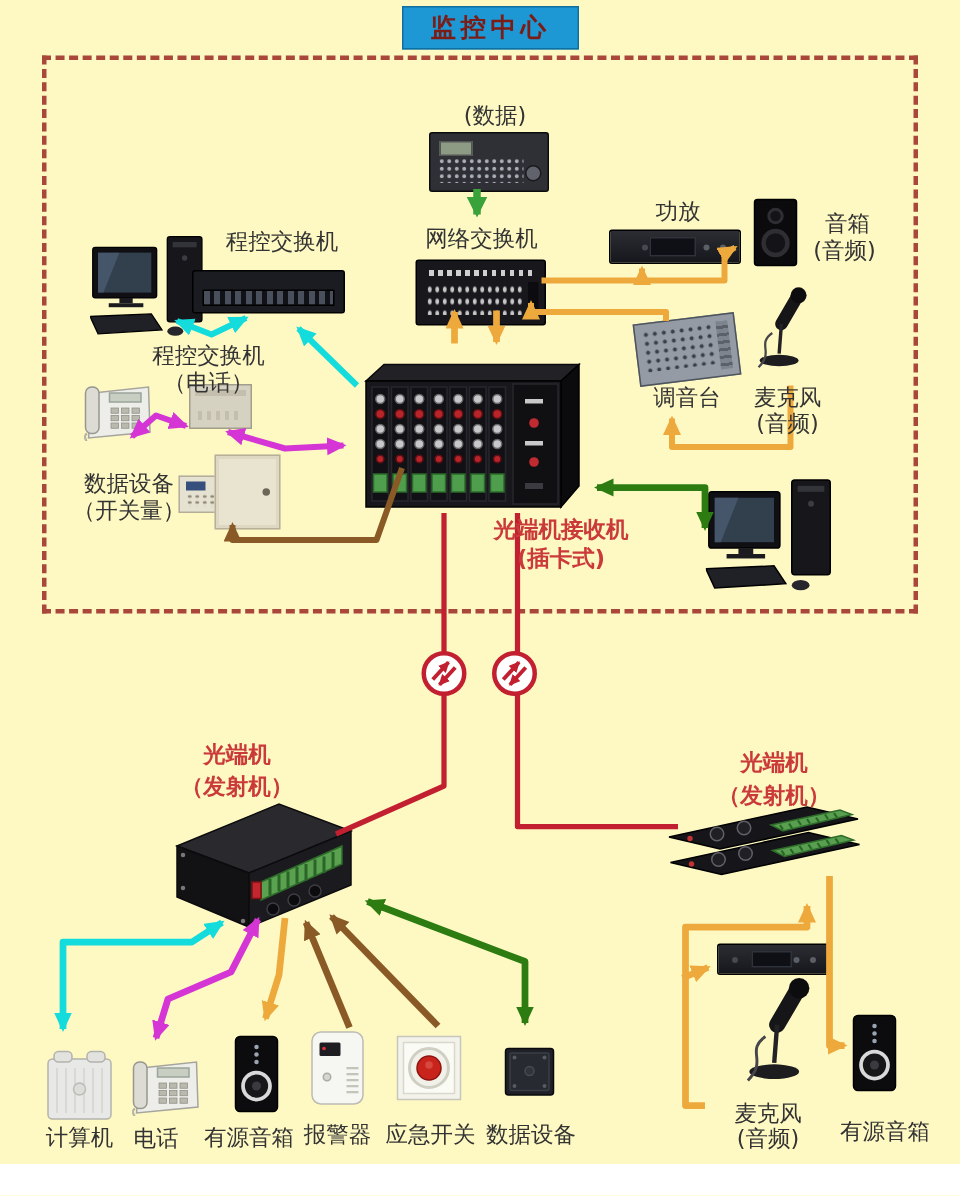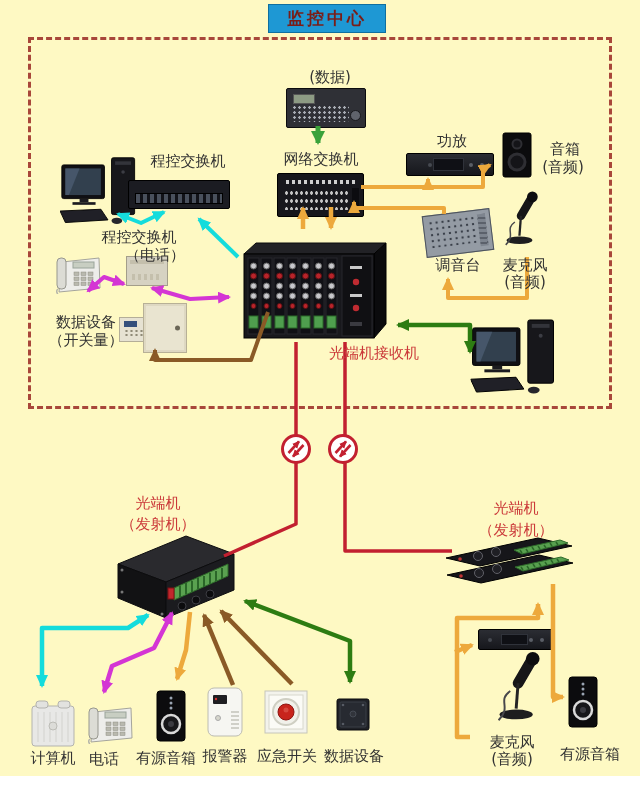--- a/index.html
+++ b/index.html
@@ -13,21 +13,21 @@
   #stage{position:relative;width:640px;height:776px;background:#fef9c3;overflow:hidden;
          font-family:"DejaVu Sans",sans-serif;}
   .dash{position:absolute;left:28px;top:37px;width:578px;height:366px;
         border:3px dashed var(--dash-border);z-index:1;}
   .titlebox{position:absolute;left:268px;top:4px;width:116px;height:27px;z-index:6;
         background:var(--title-bg);border:1px solid var(--title-border);
         color:var(--title-text);font-weight:700;font-size:17px;letter-spacing:3px;
         display:flex;align-items:center;justify-content:center;}
   .lbl{position:absolute;font-size:15px;line-height:1.2;color:var(--label-dark);
        text-align:center;white-space:nowrap;z-index:5;}
-  .lbl.red{color:var(--label-red);}
+  .lbl.red{color:var(--label-red);font-weight:bold;}
   .dev{position:absolute;z-index:2;}
   svg.overlay{position:absolute;left:0;top:0;z-index:4;pointer-events:none;}
   .ln{fill:none;stroke-linejoin:round;stroke-linecap:butt;}
 
   
   .kb{background:#2f3036;border:1px solid #0c0c0e;border-radius:2px;}
   .kb-scr{position:absolute;left:6px;top:5px;width:20px;height:8px;background:#8d9b84;border:1px solid #555;}
   .kb-dots{position:absolute;left:5px;right:16px;top:16px;bottom:5px;
        background-image:radial-gradient(#a9adb5 1px,transparent 1.5px);background-size:5px 5px;}
   .kb-joy{position:absolute;right:4px;bottom:6px;width:9px;height:9px;border-radius:50%;
@@ -208,27 +208,28 @@
   <div class="titlebox">监控中心</div>
   <div class="dash"></div>
 
   <div class="lbl" style="left:270px;top:68px;width:120px">(数据)</div>
   <div class="lbl" style="left:138px;top:152px;width:100px">程控交换机</div>
   <div class="lbl" style="left:276px;top:150px;width:90px">网络交换机</div>
   <div class="lbl" style="left:408px;top:132px;width:88px">功放</div>
   <div class="lbl" style="left:532px;top:140px;width:66px">音箱</div>
   <div class="lbl" style="left:530px;top:158px;width:66px">(音频)</div>
   <div class="lbl" style="left:84px;top:228px;width:110px">程控交换机</div>
-  <div class="lbl" style="left:100px;top:246px;width:110px">（电话）</div>
+  <div class="lbl" style="left:84px;top:246px;width:110px">（电话）</div>
   <div class="lbl" style="left:420px;top:256px;width:76px">调音台</div>
   <div class="lbl" style="left:494px;top:256px;width:62px">麦克风</div>
   <div class="lbl" style="left:494px;top:273px;width:62px">(音频)</div>
   <div class="lbl" style="left:44px;top:313px;width:84px">数据设备</div>
   <div class="lbl" style="left:36px;top:331px;width:100px">（开关量）</div>
   <div class="lbl red" style="left:316px;top:344px;width:116px">光端机接收机</div>
+  <div class="lbl red" style="left:316px;top:363px;width:116px">(插卡式)</div>
   <div class="lbl red" style="left:112px;top:494px;width:92px">光端机</div>
   <div class="lbl red" style="left:106px;top:515px;width:104px">（发射机）</div>
   <div class="lbl red" style="left:470px;top:499px;width:92px">光端机</div>
   <div class="lbl red" style="left:464px;top:521px;width:104px">（发射机）</div>
   <div class="lbl" style="left:18px;top:749px;width:70px">计算机</div>
   <div class="lbl" style="left:74px;top:750px;width:60px">电话</div>
   <div class="lbl" style="left:131px;top:749px;width:70px">有源音箱</div>
   <div class="lbl" style="left:197px;top:747px;width:56px">报警器</div>
   <div class="lbl" style="left:250px;top:747px;width:74px">应急开关</div>
   <div class="lbl" style="left:317px;top:747px;width:74px">数据设备</div>

